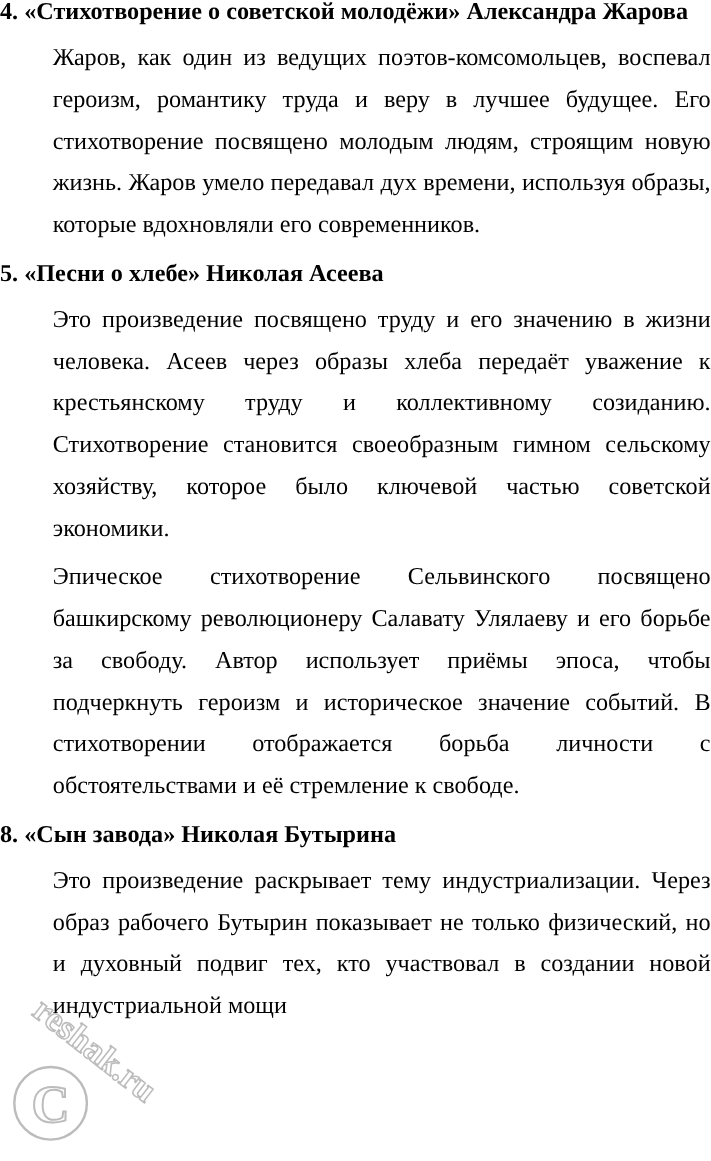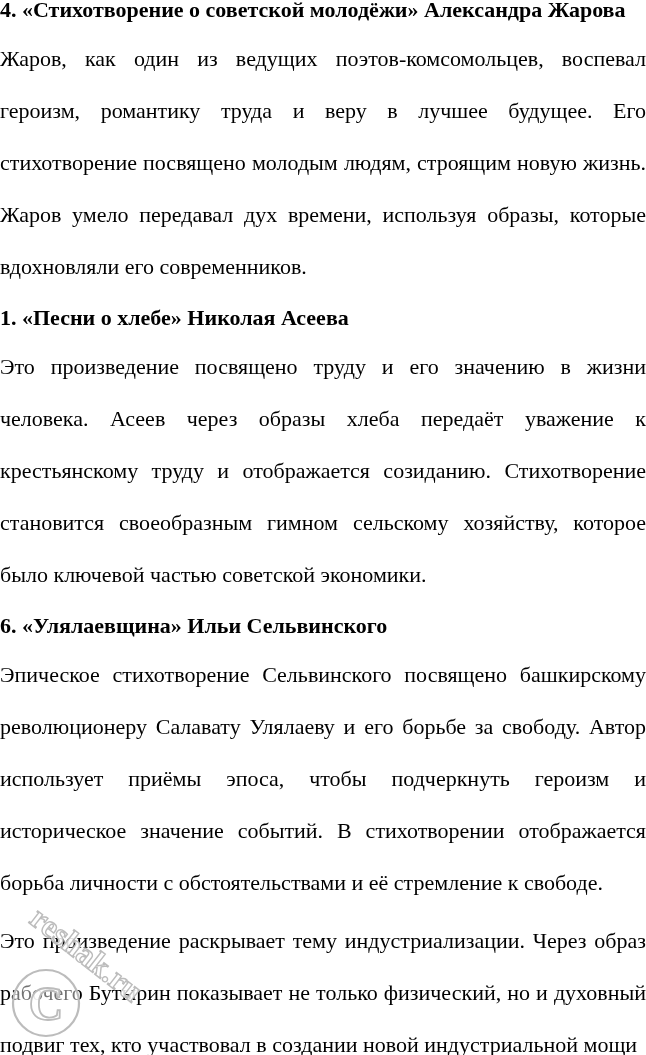--- a/index.html
+++ b/index.html
@@ -26,25 +26,26 @@
     font-size: 22px;
     font-weight: bold;
     line-height: 38px;
     margin: 6px 0 4px 0;
     color: #000000;
     text-align: left;
   }
   .sec-body {
     font-family: "Liberation Serif", "DejaVu Serif", serif;
     font-size: 22px;
-    line-height: 52px;
+    line-height: 38px;
     margin: 0 0 6px 0;
     text-align: justify;
     text-justify: inter-word;
     color: #000000;
+    padding-left: 48px;
   }
   .watermark {
     position: absolute;
     left: 0;
     top: 895px;
     overflow: visible;
     pointer-events: none;
   }
   .watermark text {
     font-family: "Liberation Serif", "DejaVu Serif", serif;
@@ -55,33 +56,33 @@
 <body>
 
 <div class="doc">
   <div id="sections">
   <section class="sec">
     <h2 class="sec-heading">4. «Стихотворение о советской молодёжи» Александра Жарова</h2>
     <p class="sec-body">Жаров, как один из ведущих поэтов-комсомольцев, воспевал героизм, романтику труда и веру в лучшее будущее. Его стихотворение посвящено молодым людям, строящим новую жизнь. Жаров умело передавал дух времени, используя образы, которые вдохновляли его современников.</p>
   </section>
 
   <section class="sec">
-    <h2 class="sec-heading">1. «Песни о хлебе» Николая Асеева</h2>
-    <p class="sec-body">Это произведение посвящено труду и его значению в жизни человека. Асеев через образы хлеба передаёт уважение к крестьянскому труду и отображается созиданию. Стихотворение становится своеобразным гимном сельскому хозяйству, которое было ключевой частью советской экономики.</p>
+    <h2 class="sec-heading">5. «Песни о хлебе» Николая Асеева</h2>
+    <p class="sec-body">Это произведение посвящено труду и его значению в жизни человека. Асеев через образы хлеба передаёт уважение к крестьянскому труду и коллективному созиданию. Стихотворение становится своеобразным гимном сельскому хозяйству, которое было ключевой частью советской экономики.</p>
   </section>
 
   <section class="sec">
-    <h2 class="sec-heading">6. «Улялаевщина» Ильи Сельвинского</h2>
     <p class="sec-body">Эпическое стихотворение Сельвинского посвящено башкирскому революционеру Салавату Улялаеву и его борьбе за свободу. Автор использует приёмы эпоса, чтобы подчеркнуть героизм и историческое значение событий. В стихотворении отображается борьба личности с обстоятельствами и её стремление к свободе.</p>
   </section>
 
   <section class="sec">
   </section>
 
   <section class="sec">
+    <h2 class="sec-heading">8. «Сын завода» Николая Бутырина</h2>
     <p class="sec-body">Это произведение раскрывает тему индустриализации. Через образ рабочего Бутырин показывает не только физический, но и духовный подвиг тех, кто участвовал в создании новой индустриальной мощи</p>
   </section>
 </div>
 </div>
 
 <svg class="watermark" width="180" height="165">
   <text x="28" y="27" transform="rotate(38 28 27)" font-size="32" fill="rgba(255,255,255,0.85)" stroke-width="1.4" stroke="#bcbcbc">reshak.ru</text>
   <g>
     <circle cx="46" cy="108" r="33" fill="rgba(255,255,255,0.45)" stroke-width="2.2" stroke="#bcbcbc"></circle>
     <text x="46" y="125" text-anchor="middle" font-size="48" fill="rgba(255,255,255,0.85)" stroke-width="1.8" stroke="#bcbcbc">C</text>

